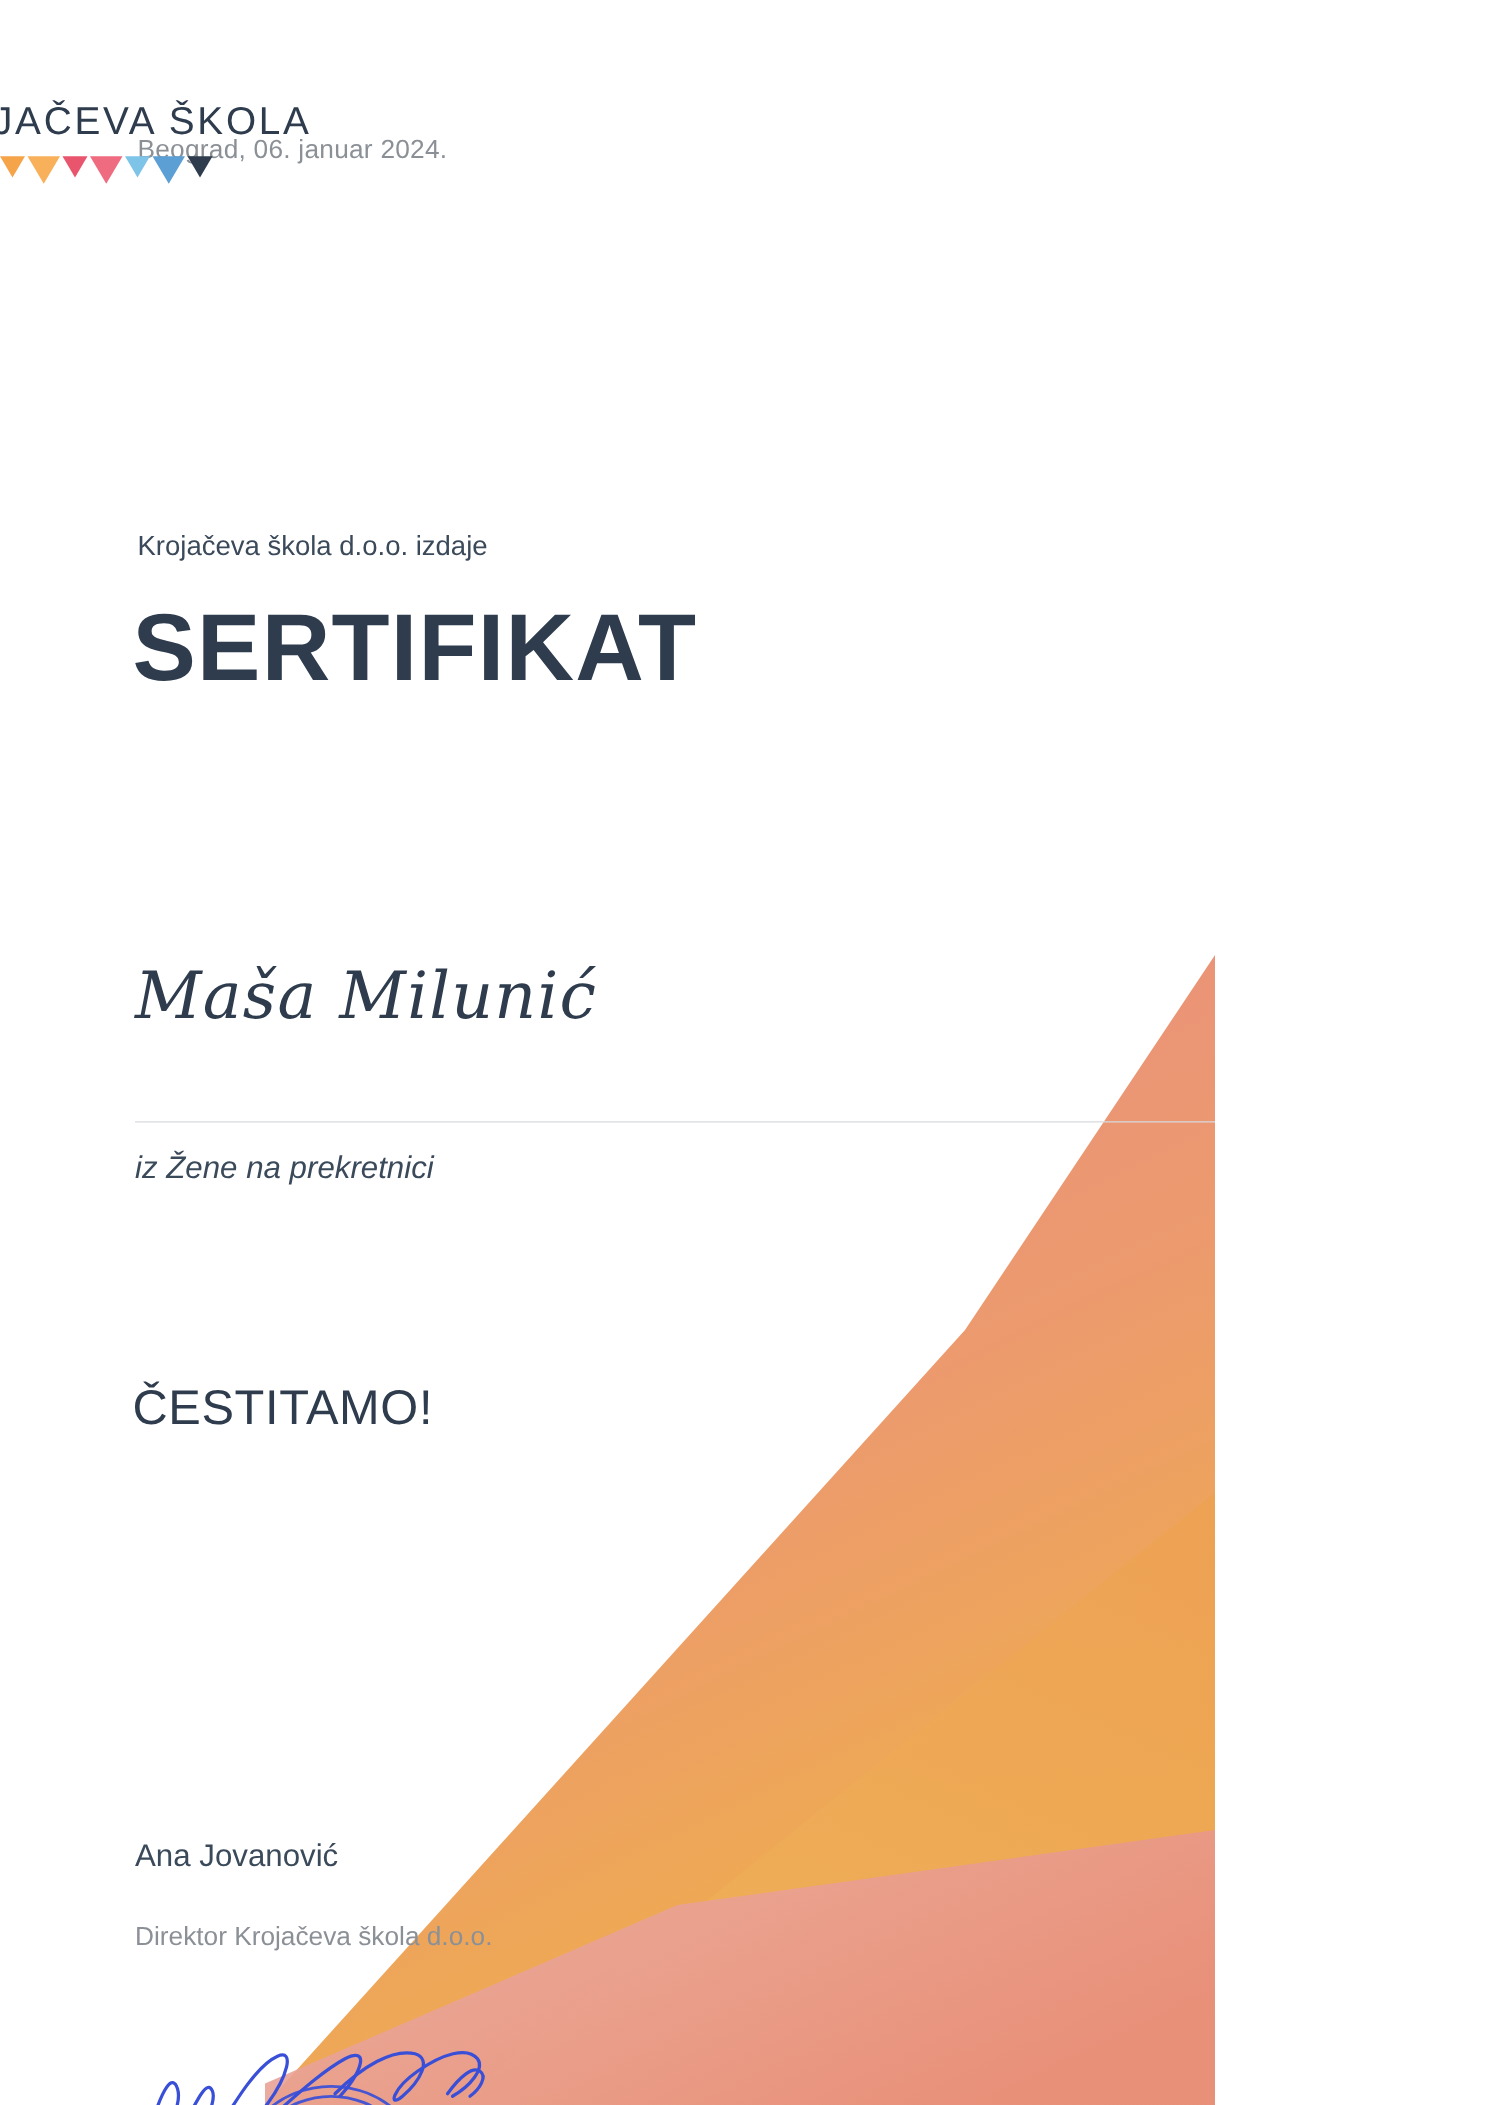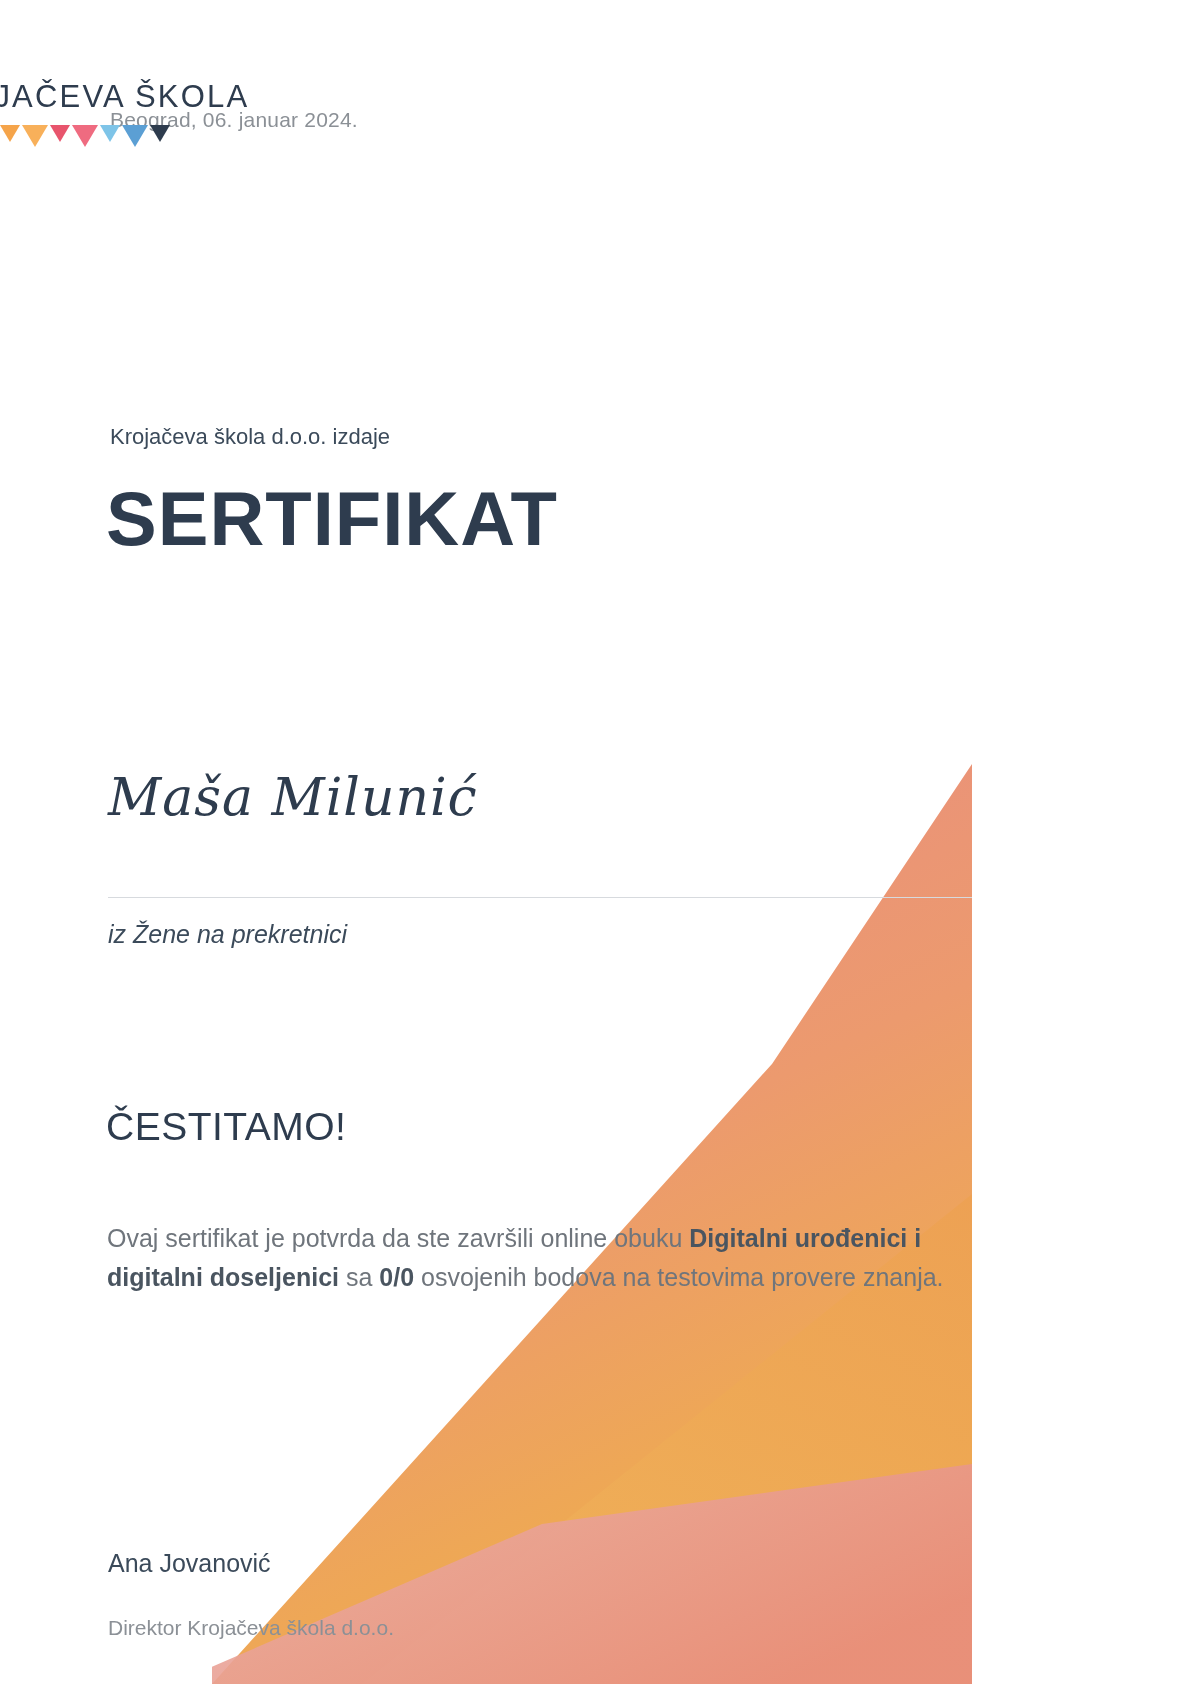--- a/index.html
+++ b/index.html
@@ -215,23 +215,20 @@
 
   <div class="issuer layer">Krojačeva škola d.o.o. izdaje</div>
   <div class="title-sertifikat layer">SERTIFIKAT</div>
 
   <div class="recipient layer">Maša Milunić</div>
   <div class="recipient-rule layer"></div>
   <div class="group layer">iz Žene na prekretnici</div>
 
   <div class="congrats layer">ČESTITAMO!</div>
 
-  <div class="paragraph layer">
-    <span>Ovaj sertifikat je potvrda da ste završili online obuku </span><b>Digitalni urođenici i digitalni doseljenici</b><span> sa </span><span class="score">0/0</span><span> osvojenih bodova na testovima provere znanja.</span>
-  </div>
 
   <div class="signer-name layer">Ana Jovanović</div>
   <div class="signer-role layer">Direktor Krojačeva škola d.o.o.</div>
 
   <div class="sig-wrap layer">
     <svg width="330" height="230" viewBox="0 0 330 230">
       <g fill="none" stroke="#3a4fd8" stroke-width="2.6" stroke-linecap="round">
         <path d="M20 105 C30 70, 38 60, 42 72 C46 84, 34 104, 30 116 C26 128, 38 120, 48 100 C58 80, 66 64, 70 74 C74 84, 58 110, 54 120"></path>
         <path d="M66 118 C86 86, 104 54, 122 46 C136 40, 130 62, 114 84 C98 106, 84 120, 96 112 C116 98, 150 62, 176 48 C196 38, 190 58, 172 78"></path>
         <path d="M168 76 C190 54, 214 40, 232 44 C246 48, 236 66, 222 78 C210 88, 214 72, 234 58 C254 44, 274 38, 282 48 C288 56, 276 70, 262 78"></path>

